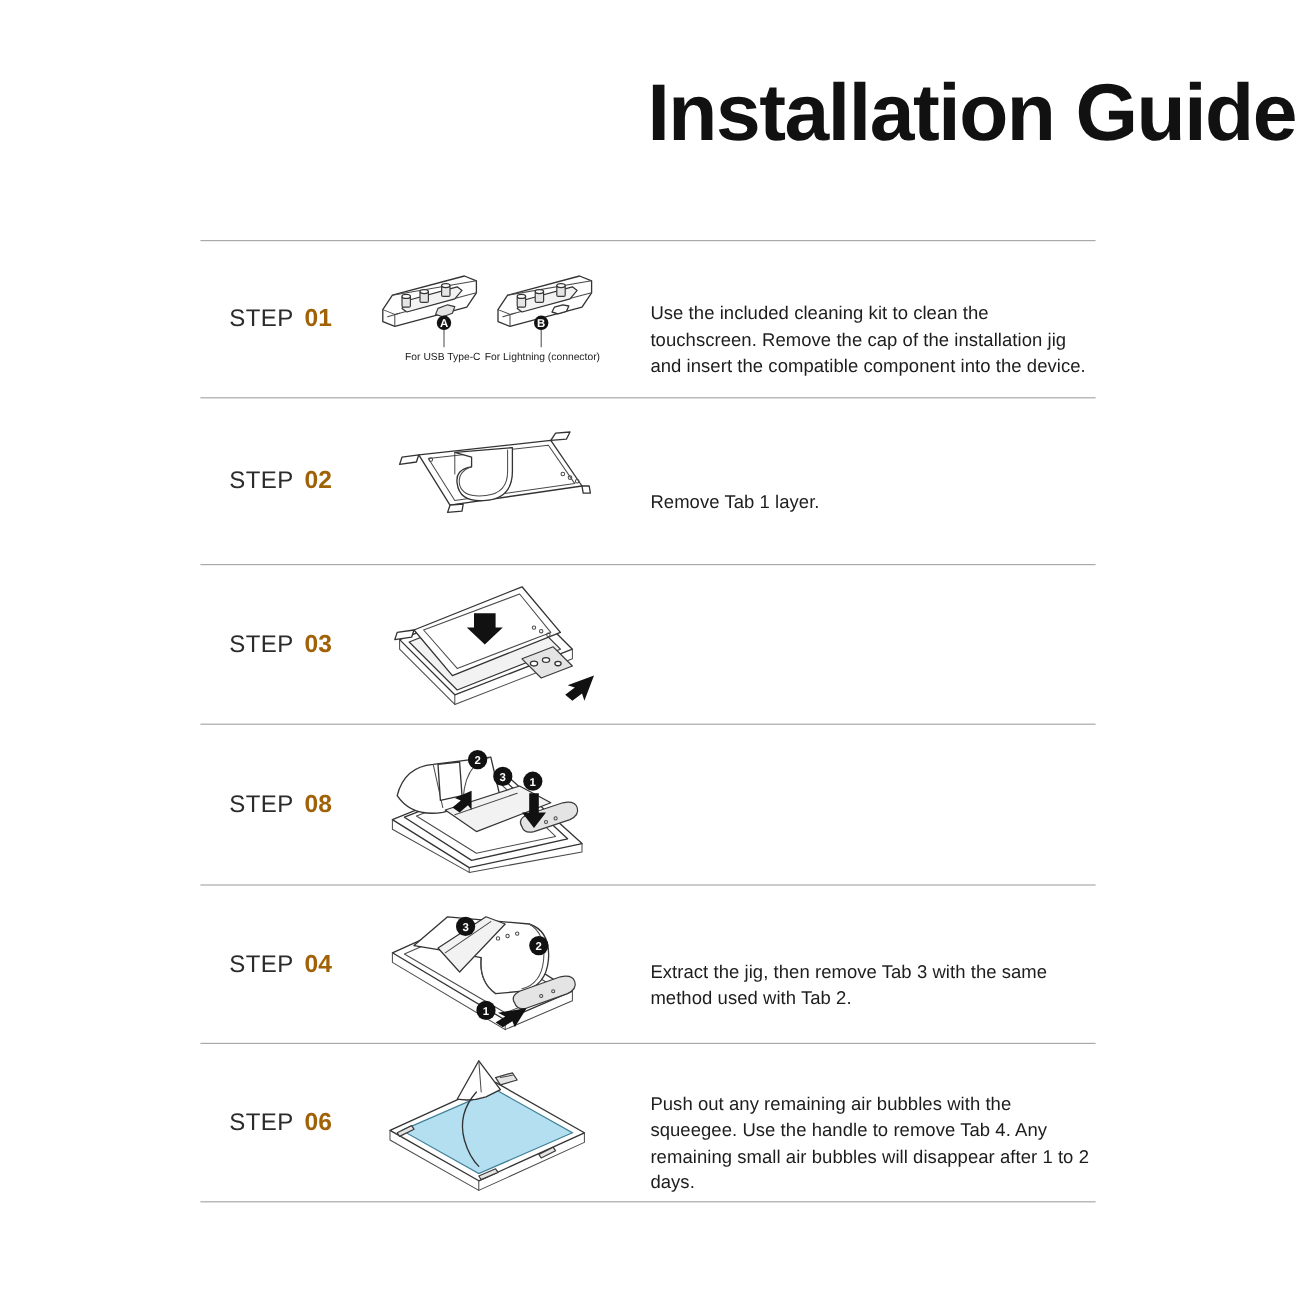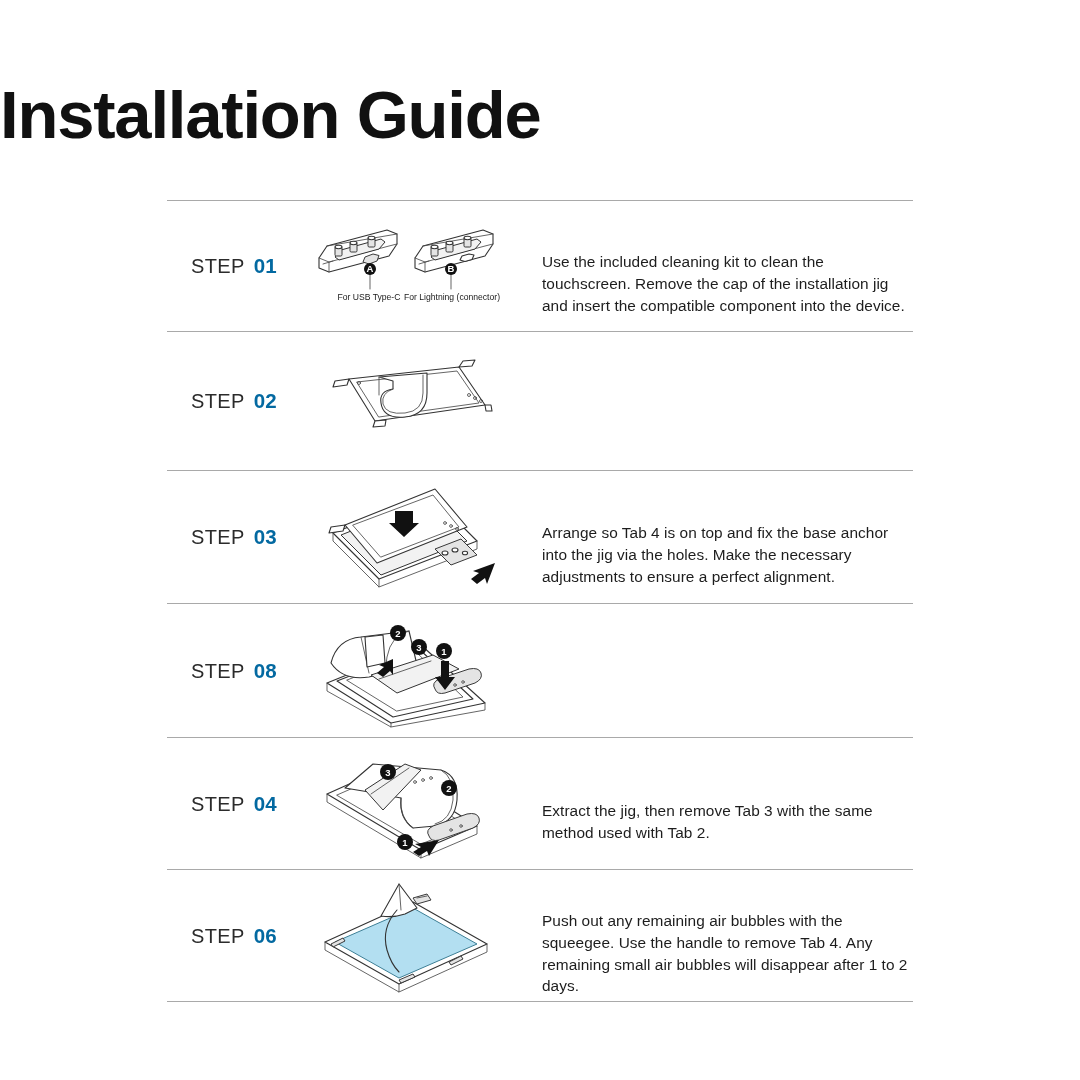--- a/index.html
+++ b/index.html
@@ -16,24 +16,24 @@
   .page {
     position: relative;
     width: 1080px;
     height: 1080px;
     background: #ffffff;
   }
 
   
   .title {
     position: absolute;
-    top: 76px;
+    top: 56px;
     left: 0;
     width: 1080px;
-    text-align: left;
+    text-align: right;
     font-size: 67px;
     font-weight: bold;
     letter-spacing: -1.2px;
     color: #111111;
     font-family: "Liberation Sans", sans-serif;
   }
 
   
   .steps {
     position: absolute;
@@ -60,21 +60,21 @@
     flex: 0 0 142px;
     text-align: left;
     padding-left: 24px;
     font-size: 20px;
     color: #2b2b2b;
     white-space: nowrap;
     letter-spacing: 0.4px;
   }
   .step-label .num {
     font-weight: bold;
-    color: #0369a1;
+    color: #a16207;
     letter-spacing: 0px;
     margin-left: 9px;
     font-size: 20.5px;
     margin-top: 16px;
   }
 
   .step-figure {
     width: 192px;
     flex: 0 0 192px;
     display: flex;
@@ -206,20 +206,21 @@
           <circle class="ln-thin" cx="50" cy="32" r="1.5"></circle>
 
           <path class="ln-thin" d="M48 31 L148 20 L170 52 L70 66 Z"></path>
 
           <path class="fillw" d="M70 26 L118 22 L118 42 Q118 64 96 66 Q74 68 72 52 Q70 40 84 38 L84 30 Z"></path>
           <path class="ln-thin" d="M84 38 Q72 42 74 53 Q77 64 96 62 Q114 60 114 42 L114 24"></path>
           <path class="ln-thin" d="M70 26 L70 44"></path>
         </svg>
       </div>
 
+      <div class="step-text">Remove Tab 1 layer.</div>
     </div>
 
     <div class="divider"></div>
 
     <div class="step-row r3">
       <div class="step-label">
         <span>STEP</span><span class="num">03</span>
       </div>
 
       <div class="step-figure">
@@ -244,21 +245,20 @@
           <circle class="ln-thin" cx="136" cy="40" r="1.4"></circle>
           <circle class="ln-thin" cx="142" cy="43" r="1.4"></circle>
           <circle class="ln-thin" cx="148" cy="46" r="1.4"></circle>
 
           <path class="blk" d="M86 28 L104 28 L104 40 L110 40 L95 54 L80 40 L86 40 Z"></path>
 
           <path class="blk" d="M186 80 L164 88 L170 90 L162 96 L168 101 L176 95 L178 101 Z"></path>
         </svg>
       </div>
 
-      <div class="step-text">Arrange so Tab 4 is on top and fix the base anchor into the jig via the holes. Make the necessary adjustments to ensure a perfect alignment.</div>
     </div>
 
     <div class="divider"></div>
 
     <div class="step-row r4">
       <div class="step-label">
         <span>STEP</span><span class="num">08</span>
       </div>
 
       <div class="step-figure">

